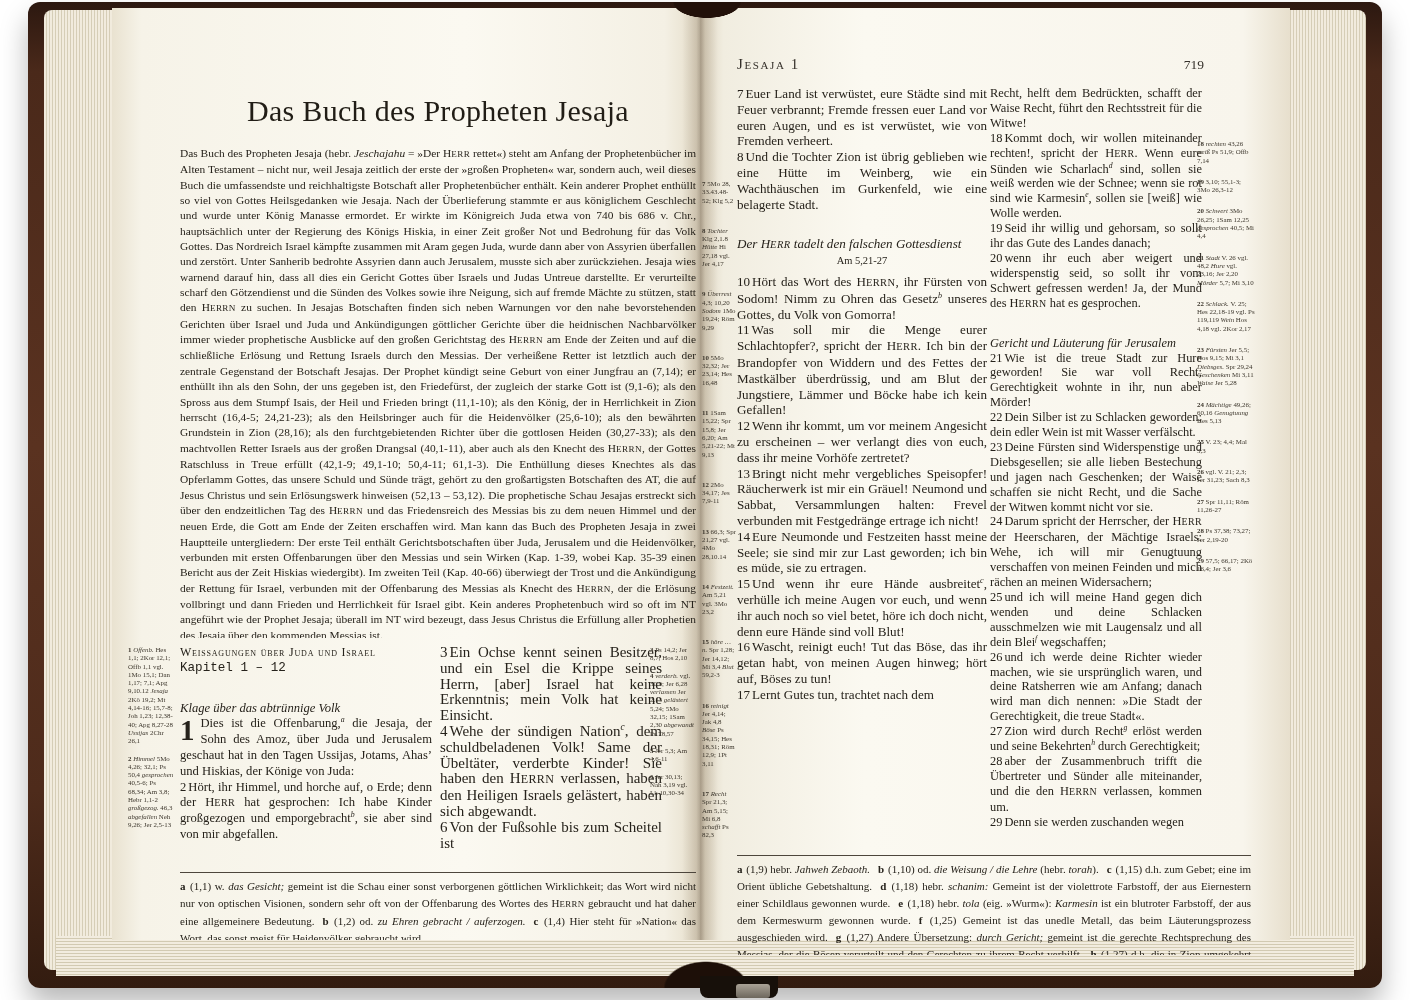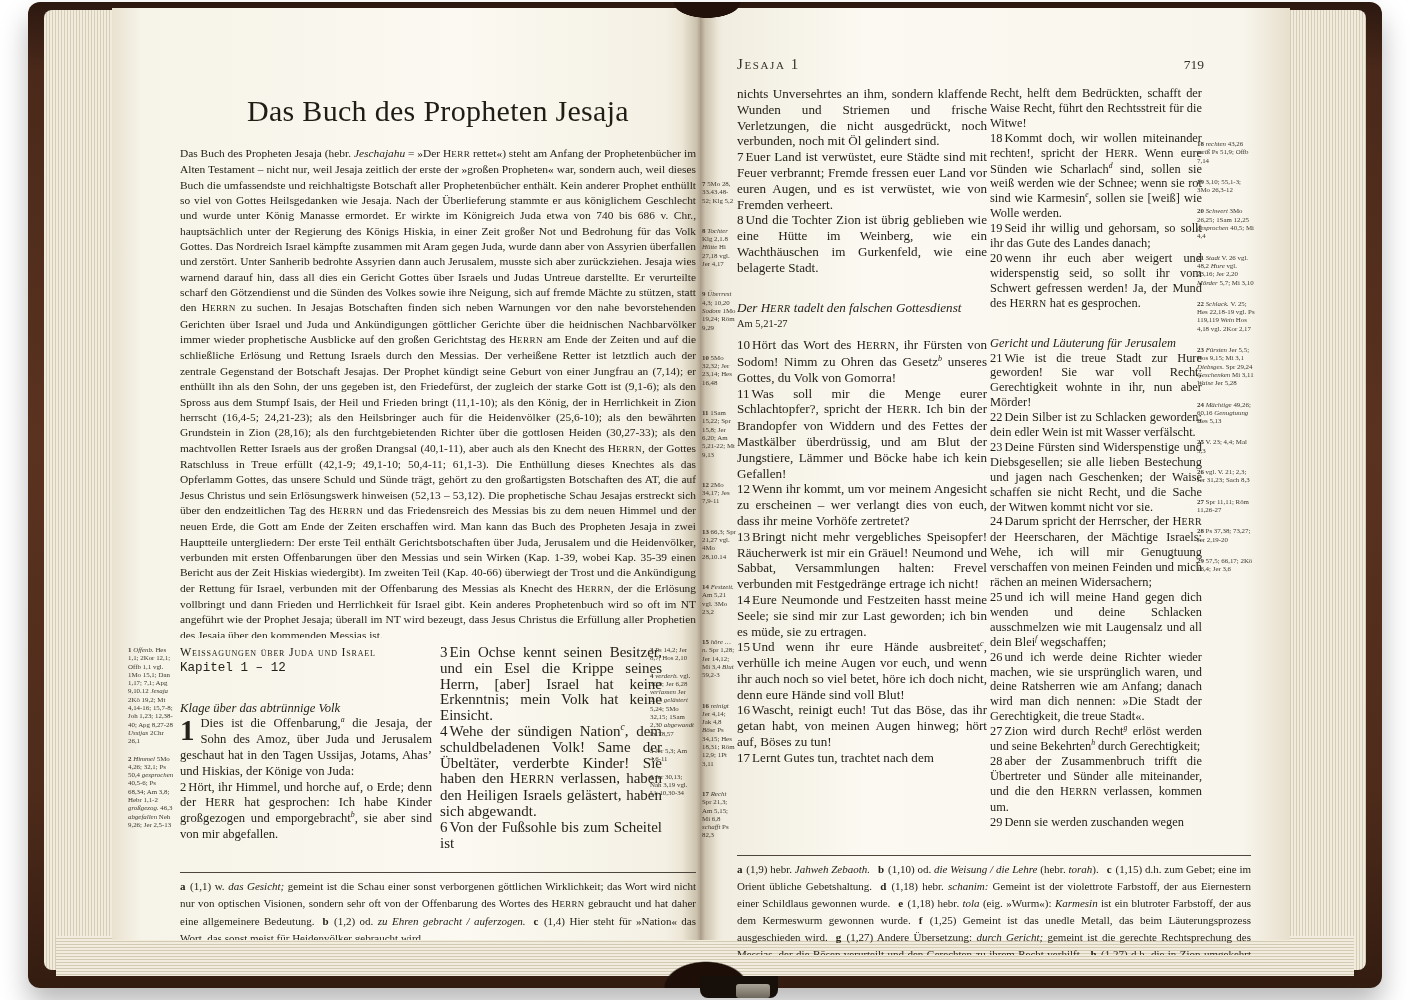--- a/index.html
+++ b/index.html
@@ -36,21 +36,21 @@
   .col{overflow:hidden;text-align:justify;}
   .lp-col1{left:180px;top:645px;width:252px;height:224px;font-size:12.6px;line-height:15.8px;}
   .lp-col2{left:440px;top:645px;width:222px;height:226px;font-size:15px;line-height:15.8px;}
   .rp-col1{left:737px;top:86px;width:250px;height:766px;font-size:13.1px;line-height:15.8px;}
   .rp-col2{left:990px;top:86px;width:212px;height:768px;font-size:12.4px;line-height:14.9px;}
   .blk{margin:0;}
   .blk .vn{padding-right:2px;}
   .heading-caps{font-variant:small-caps;letter-spacing:.8px;font-size:.95em;text-align:left;}
   .sub{text-align:left;margin-bottom:12px;font-family:Liberation Mono, monospace;}
   .pericope{font-style:italic;text-align:left;margin-top:24px;}
-  .pericope-ref{font-size:.8em;text-align:left;margin-bottom:5px;}
+  .pericope-ref{font-size:.8em;text-align:center;margin-bottom:5px;}
   .chapter .dropcap{float:left;font-size:29px;line-height:25px;font-weight:bold;padding:2px 6px 0 0;}
   sup.fn{font-style:italic;font-size:.62em;line-height:0;}
   .sc{font-size:.8em;letter-spacing:.4px;}
   .rule{height:1px;background:#4d463c;}
   .lp-rule{left:180px;top:872px;width:516px;}
   .rp-rule{left:737px;top:855px;width:514px;}
   .footnotes{text-align:justify;font-size:11px;line-height:17px;overflow:hidden;}
   .lp-foot{left:180px;top:878px;width:516px;height:62px;}
   .rp-foot{left:737px;top:861px;width:514px;height:94px;}
   .fnote .fl{font-weight:bold;padding-right:1px;}
@@ -117,21 +117,20 @@
       <div class="mnote"><b>10</b> 5Mo 32,32; Jer 23,14; Hes 16,48</div>
       <div class="mnote"><b>11</b> 1Sam 15,22; Spr 15,8; Jer 6,20; Am 5,21-22; Mt 9,13</div>
       <div class="mnote"><b>12</b> 2Mo 34,17; Jes 7,9-11</div>
       <div class="mnote"><b>13</b> 66,3; Spr 21,27 vgl. 4Mo 28,10.14</div>
       <div class="mnote"><b>14</b> <em>Festzeit.</em> Am 5,21 vgl. 3Mo 23,2</div>
       <div class="mnote"><b>15</b> <em>höre … n.</em> Spr 1,28; Jer 14,12; Mi 3,4 <em>Blut</em> 59,2-3</div>
       <div class="mnote"><b>16</b> <em>reinigt</em> Jer 4,14; Jak 4,8 <em>Böse</em> Ps 34,15; Hes 18,31; Röm 12,9; 1Pt 3,11</div>
       <div class="mnote"><b>17</b> <em>Recht</em> Spr 21,3; Am 5,15; Mi 6,8 <em>schafft</em> Ps 82,3</div>
     </div>
   <div class="abs col rp-col1">
-      <p class="blk cont"><span class="vt">nichts Unversehrtes an ihm, sondern klaffende Wunden und Striemen und frische Verletzungen, die nicht ausgedrückt, noch verbunden, noch mit Öl gelindert sind.</span></p>
       <p class="blk verse"><span class="vn">7</span><span class="vt">Euer Land ist verwüstet, eure Städte sind mit Feuer verbrannt; Fremde fressen euer Land vor euren Augen, und es ist verwüstet, wie von Fremden verheert.</span></p>
       <p class="blk verse"><span class="vn">8</span><span class="vt">Und die Tochter Zion ist übrig geblieben wie eine Hütte im Weinberg, wie ein Wachthäuschen im Gurkenfeld, wie eine belagerte Stadt.</span></p>
       <p class="blk pericope"><span class="vt">Der H<span class="sc">ERR</span> tadelt den falschen Gottesdienst</span></p>
       <p class="blk pericope-ref"><span class="vt">Am 5,21-27</span></p>
       <p class="blk verse"><span class="vn">10</span><span class="vt">Hört das Wort des H<span class="sc">ERRN</span>, ihr Fürsten von Sodom! Nimm zu Ohren das Gesetz<sup class="fn">b</sup> unseres Gottes, du Volk von Gomorra!</span></p>
       <p class="blk verse"><span class="vn">11</span><span class="vt">Was soll mir die Menge eurer Schlachtopfer?, spricht der H<span class="sc">ERR</span>. Ich bin der Brandopfer von Widdern und des Fettes der Mastkälber überdrüssig, und am Blut der Jungstiere, Lämmer und Böcke habe ich kein Gefallen!</span></p>
       <p class="blk verse"><span class="vn">12</span><span class="vt">Wenn ihr kommt, um vor meinem Angesicht zu erscheinen – wer verlangt dies von euch, dass ihr meine Vorhöfe zertretet?</span></p>
       <p class="blk verse"><span class="vn">13</span><span class="vt">Bringt nicht mehr vergebliches Speisopfer! Räucherwerk ist mir ein Gräuel! Neumond und Sabbat, Versammlungen halten: Frevel verbunden mit Festgedränge ertrage ich nicht!</span></p>
       <p class="blk verse"><span class="vn">14</span><span class="vt">Eure Neumonde und Festzeiten hasst meine Seele; sie sind mir zur Last geworden; ich bin es müde, sie zu ertragen.</span></p>
       <p class="blk verse"><span class="vn">15</span><span class="vt">Und wenn ihr eure Hände ausbreitet<sup class="fn">c</sup>, verhülle ich meine Augen vor euch, und wenn ihr auch noch so viel betet, höre ich doch nicht, denn eure Hände sind voll Blut!</span></p>

